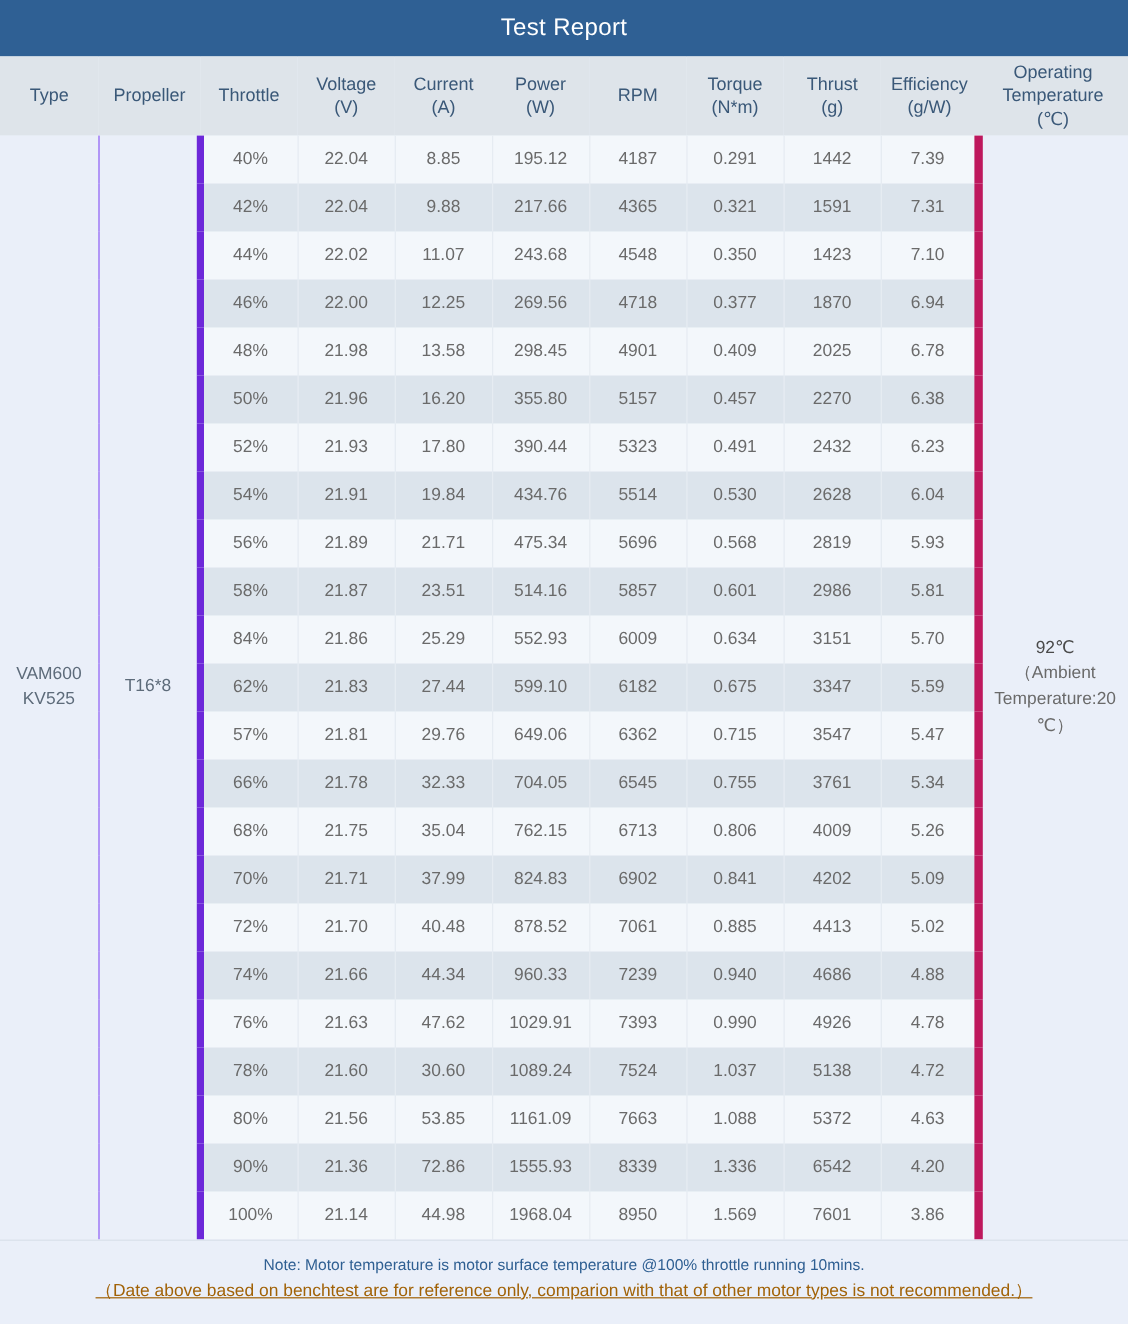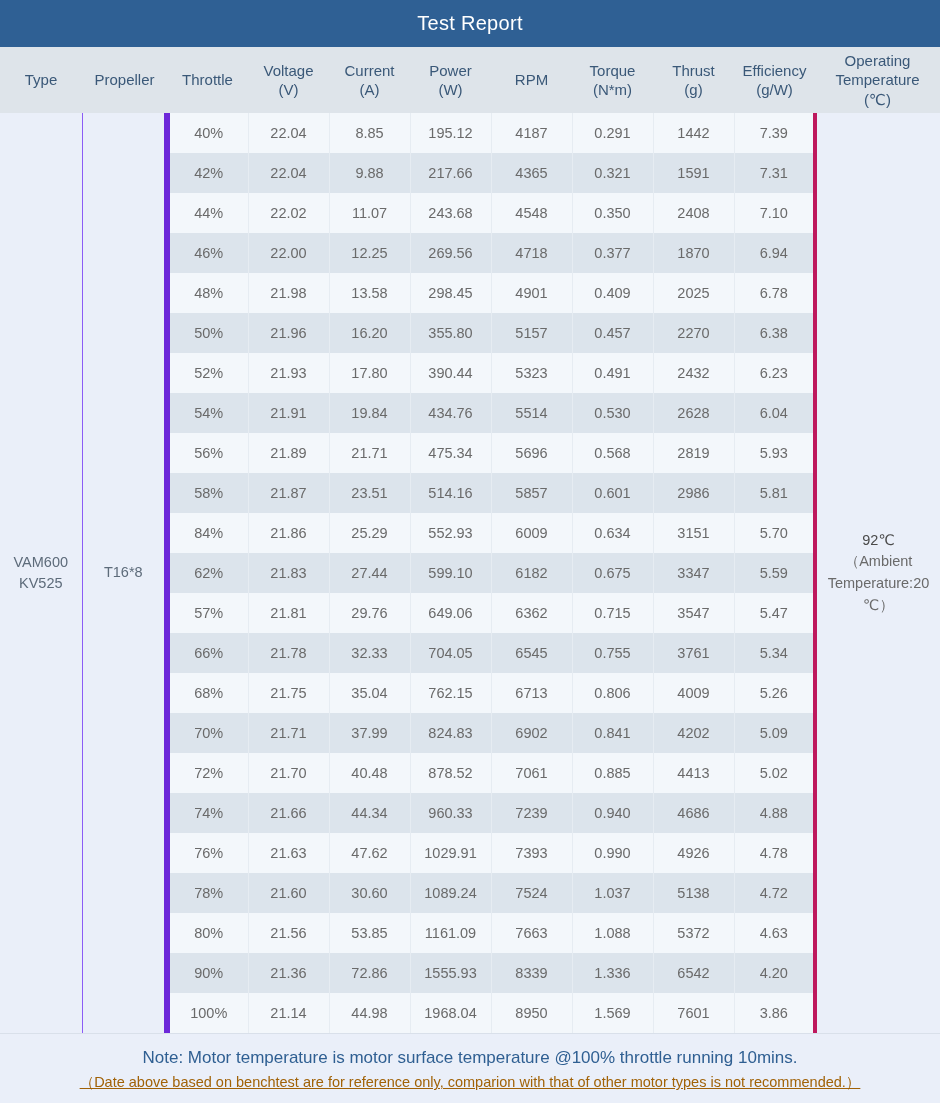--- a/index.html
+++ b/index.html
@@ -88,21 +88,21 @@
     background: #eaeff9 !important;
     color: #5d6b7a;
     font-size: 14.5px;
     line-height: 1.45;
     border-left: none;
     border-right: 1px solid #d5dbe6;
   }
   td.side-cell.type-cell   { border-right: 1px solid #8b5cf6; }
   td.side-cell.prop-cell   { border-right: 6px solid #6d28d9; }
   td.side-cell.temp-cell {
-    border-left: 4px solid #be185d;
+    border-left: 7px solid #be185d;
     border-right: none;
     color: #6a6a6a;
     line-height: 1.5;
   }
   td.side-cell .line { display: block; }
   td.side-cell .big  { display: block; color: #4a4a4a; }
 
   
   .footer-note {
     flex: 1 1 auto;
@@ -110,21 +110,21 @@
     border-top: 1px solid #d9e0ea;
     display: flex;
     flex-direction: column;
     align-items: center;
     justify-content: flex-start;
     padding-top: 10px;
     box-sizing: border-box;
   }
   .footer-note .note-line-1 {
     color: #2f5f92;
-    font-size: 17px;
+    font-size: 13px;
     line-height: 1.6;
   }
   .footer-note .note-line-2 {
     color: #a16207;
     font-size: 14.5px;
     line-height: 1.6;
     text-decoration: underline;
   }
 </style>
 </head>
@@ -226,21 +226,21 @@
           <td>1591</td>
           <td>7.31</td>
         </tr>
         <tr class="odd">
           <td>44%</td>
           <td>22.02</td>
           <td>11.07</td>
           <td>243.68</td>
           <td>4548</td>
           <td>0.350</td>
-          <td>2408</td>
+          <td>1423</td>
           <td>7.10</td>
         </tr>
         <tr class="even">
           <td>46%</td>
           <td>22.00</td>
           <td>12.25</td>
           <td>269.56</td>
           <td>4718</td>
           <td>0.377</td>
           <td>1870</td>

